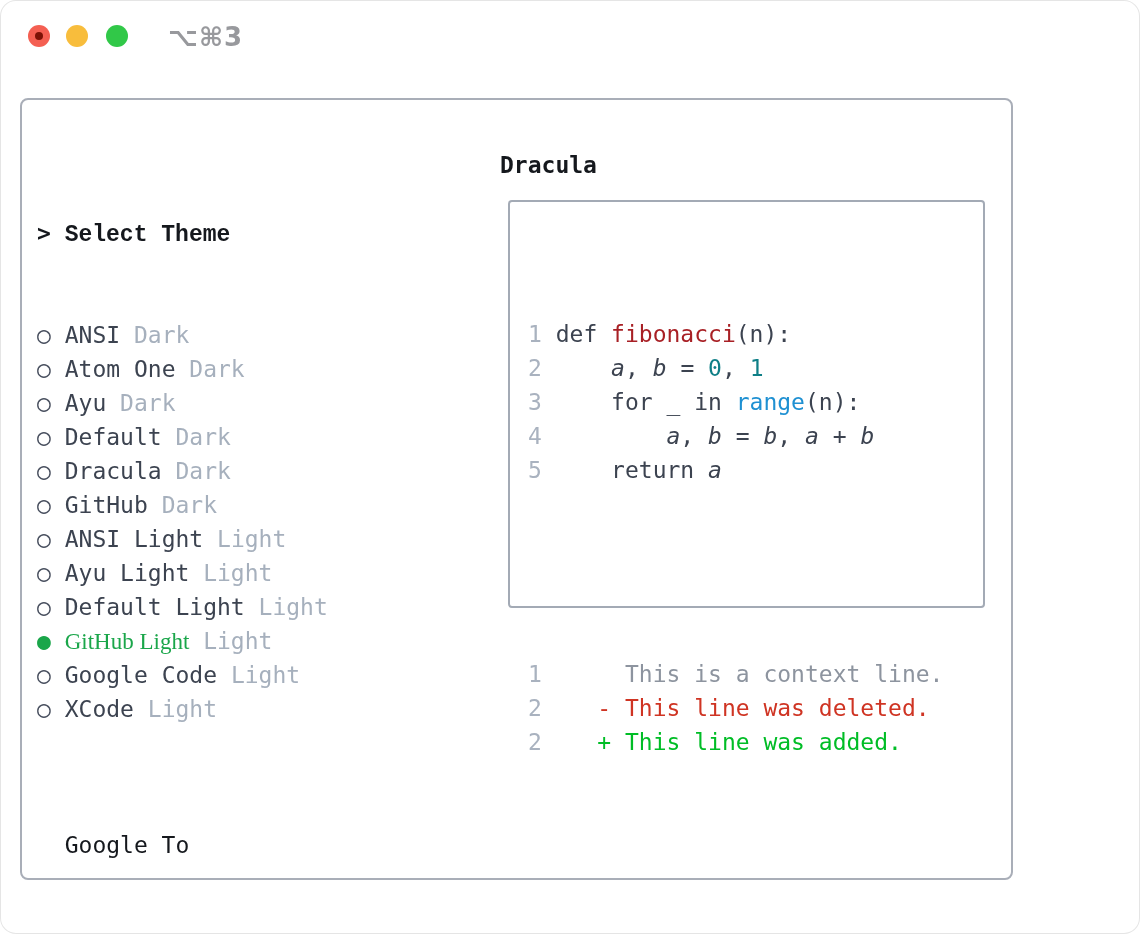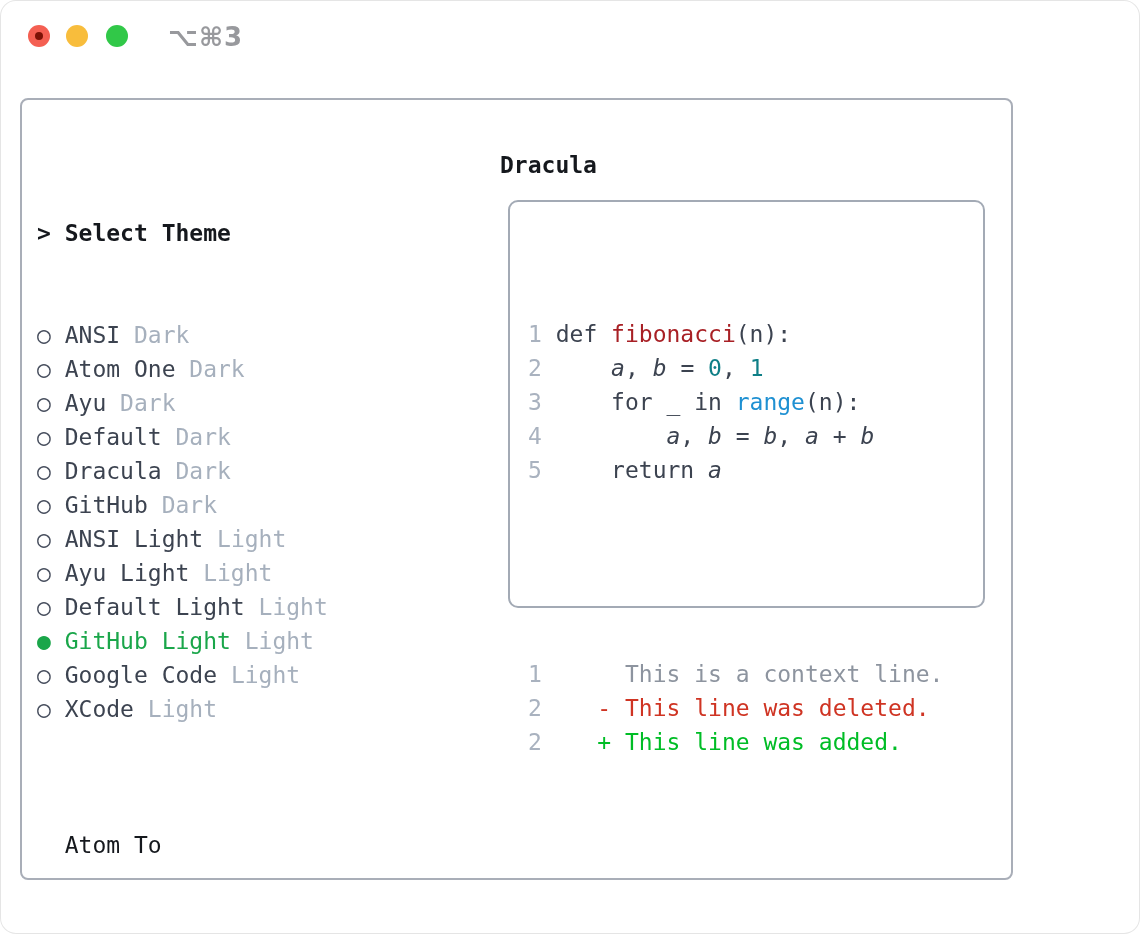--- a/index.html
+++ b/index.html
@@ -34,35 +34,35 @@
     border-radius:8px;box-sizing:border-box;
     background:#fff;
   }
   .leftcol{
     position:absolute;left:15px;top:48px;
     font-size:23px;line-height:34px;white-space:pre;
     color:var(--text_dark);
   }
   .row{height:34px;}
   .hdr{font-weight:bold;color:var(--text_black);}
-  .hdr .hlabel{margin-left:1ch;}
+  .hdr .hlabel{margin-left:1ch;font-family:Liberation Mono, monospace;}
   .hdr2{margin-top:34px;color:var(--text_black);padding-left:2ch;}
   .bullet{color:var(--radio_gray);}
   .bullet.on{color:var(--accent_green);}
-  .sel .tname{color:var(--accent_green);}
+  .sel .tname{color:var(--accent_green);font-family:Liberation Serif, serif;}
   .suffix{color:var(--text_muted);margin-top:44px;}
   
   .ptitle{
     position:absolute;left:478px;top:48px;
     font-size:23px;line-height:34px;font-weight:bold;
     color:var(--text_black);
   }
   .pbox{
     position:absolute;left:486px;top:100px;width:477px;height:408px;
-    border:2px solid var(--box_border);border-radius:10px;
+    border:2px solid var(--box_border);border-radius:4px;
     box-sizing:border-box;
     padding:47px 0 0 18px;
     font-size:23px;line-height:34px;white-space:pre;
     color:var(--text_dark);
   }
   .gap{height:34px;}
   .lnum{color:var(--lnum_gray);}
   .code{color:var(--text_dark);}
   .func{color:var(--func_red);}
   .var{color:var(--text_dark);font-style:italic;}
@@ -82,21 +82,21 @@
       </span>
     <span class="tl yellow"></span>
     <span class="tl green"></span>
     <span class="wtitle">⌥⌘3</span>
   </div>
 
   <div class="panel">
     <div class="leftcol">
       <div class="row hdr"><span>&gt;</span><span class="hlabel">Select Theme</span></div>
       <div id="theme-list"><div class="row"><span class="bullet">○ </span><span class="tname">ANSI</span><span class="suffix"> Dark</span></div><div class="row"><span class="bullet">○ </span><span class="tname">Atom One</span><span class="suffix"> Dark</span></div><div class="row"><span class="bullet">○ </span><span class="tname">Ayu</span><span class="suffix"> Dark</span></div><div class="row"><span class="bullet">○ </span><span class="tname">Default</span><span class="suffix"> Dark</span></div><div class="row"><span class="bullet">○ </span><span class="tname">Dracula</span><span class="suffix"> Dark</span></div><div class="row"><span class="bullet">○ </span><span class="tname">GitHub</span><span class="suffix"> Dark</span></div><div class="row"><span class="bullet">○ </span><span class="tname">ANSI Light</span><span class="suffix"> Light</span></div><div class="row"><span class="bullet">○ </span><span class="tname">Ayu Light</span><span class="suffix"> Light</span></div><div class="row"><span class="bullet">○ </span><span class="tname">Default Light</span><span class="suffix"> Light</span></div><div class="row sel"><span class="bullet on">● </span><span class="tname">GitHub Light</span><span class="suffix"> Light</span></div><div class="row"><span class="bullet">○ </span><span class="tname">Google Code</span><span class="suffix"> Light</span></div><div class="row"><span class="bullet">○ </span><span class="tname">XCode</span><span class="suffix"> Light</span></div></div>
-      <div class="row hdr2"><span>Atom To</span></div>
+      <div class="row hdr2"><span>Google To</span></div>
       <div id="apply-list"><div class="row sel"></div></div>
       
     </div>
 
     <div class="ptitle">Dracula</div>
     <div class="pbox">
       <div id="code-lines"><div class="row"><span class="lnum">1</span><span> </span><span class="code">def </span><span class="func">fibonacci</span><span class="code">(n):</span></div><div class="row"><span class="lnum">2</span><span> </span><span class="code">    </span><span class="var">a</span><span class="code">, </span><span class="var">b</span><span class="code"> = </span><span class="numlit">0</span><span class="code">, </span><span class="numlit">1</span></div><div class="row"><span class="lnum">3</span><span> </span><span class="code">    for _ in </span><span class="builtin">range</span><span class="code">(n):</span></div><div class="row"><span class="lnum">4</span><span> </span><span class="code">        </span><span class="var">a</span><span class="code">, </span><span class="var">b</span><span class="code"> = </span><span class="var">b</span><span class="code">, </span><span class="var">a</span><span class="code"> + </span><span class="var">b</span></div><div class="row"><span class="lnum">5</span><span> </span><span class="code">    return </span><span class="var">a</span></div></div>
       <div class="gap"></div>
       <div id="diff-lines"><div class="row"><span class="lnum">1</span><span>      </span><span class="context"></span><span class="context">This is a context line.</span></div><div class="row"><span class="lnum">2</span><span>    </span><span class="deleted">- </span><span class="deleted">This line was deleted.</span></div><div class="row"><span class="lnum">2</span><span>    </span><span class="added">+ </span><span class="added">This line was added.</span></div></div>
     </div>

